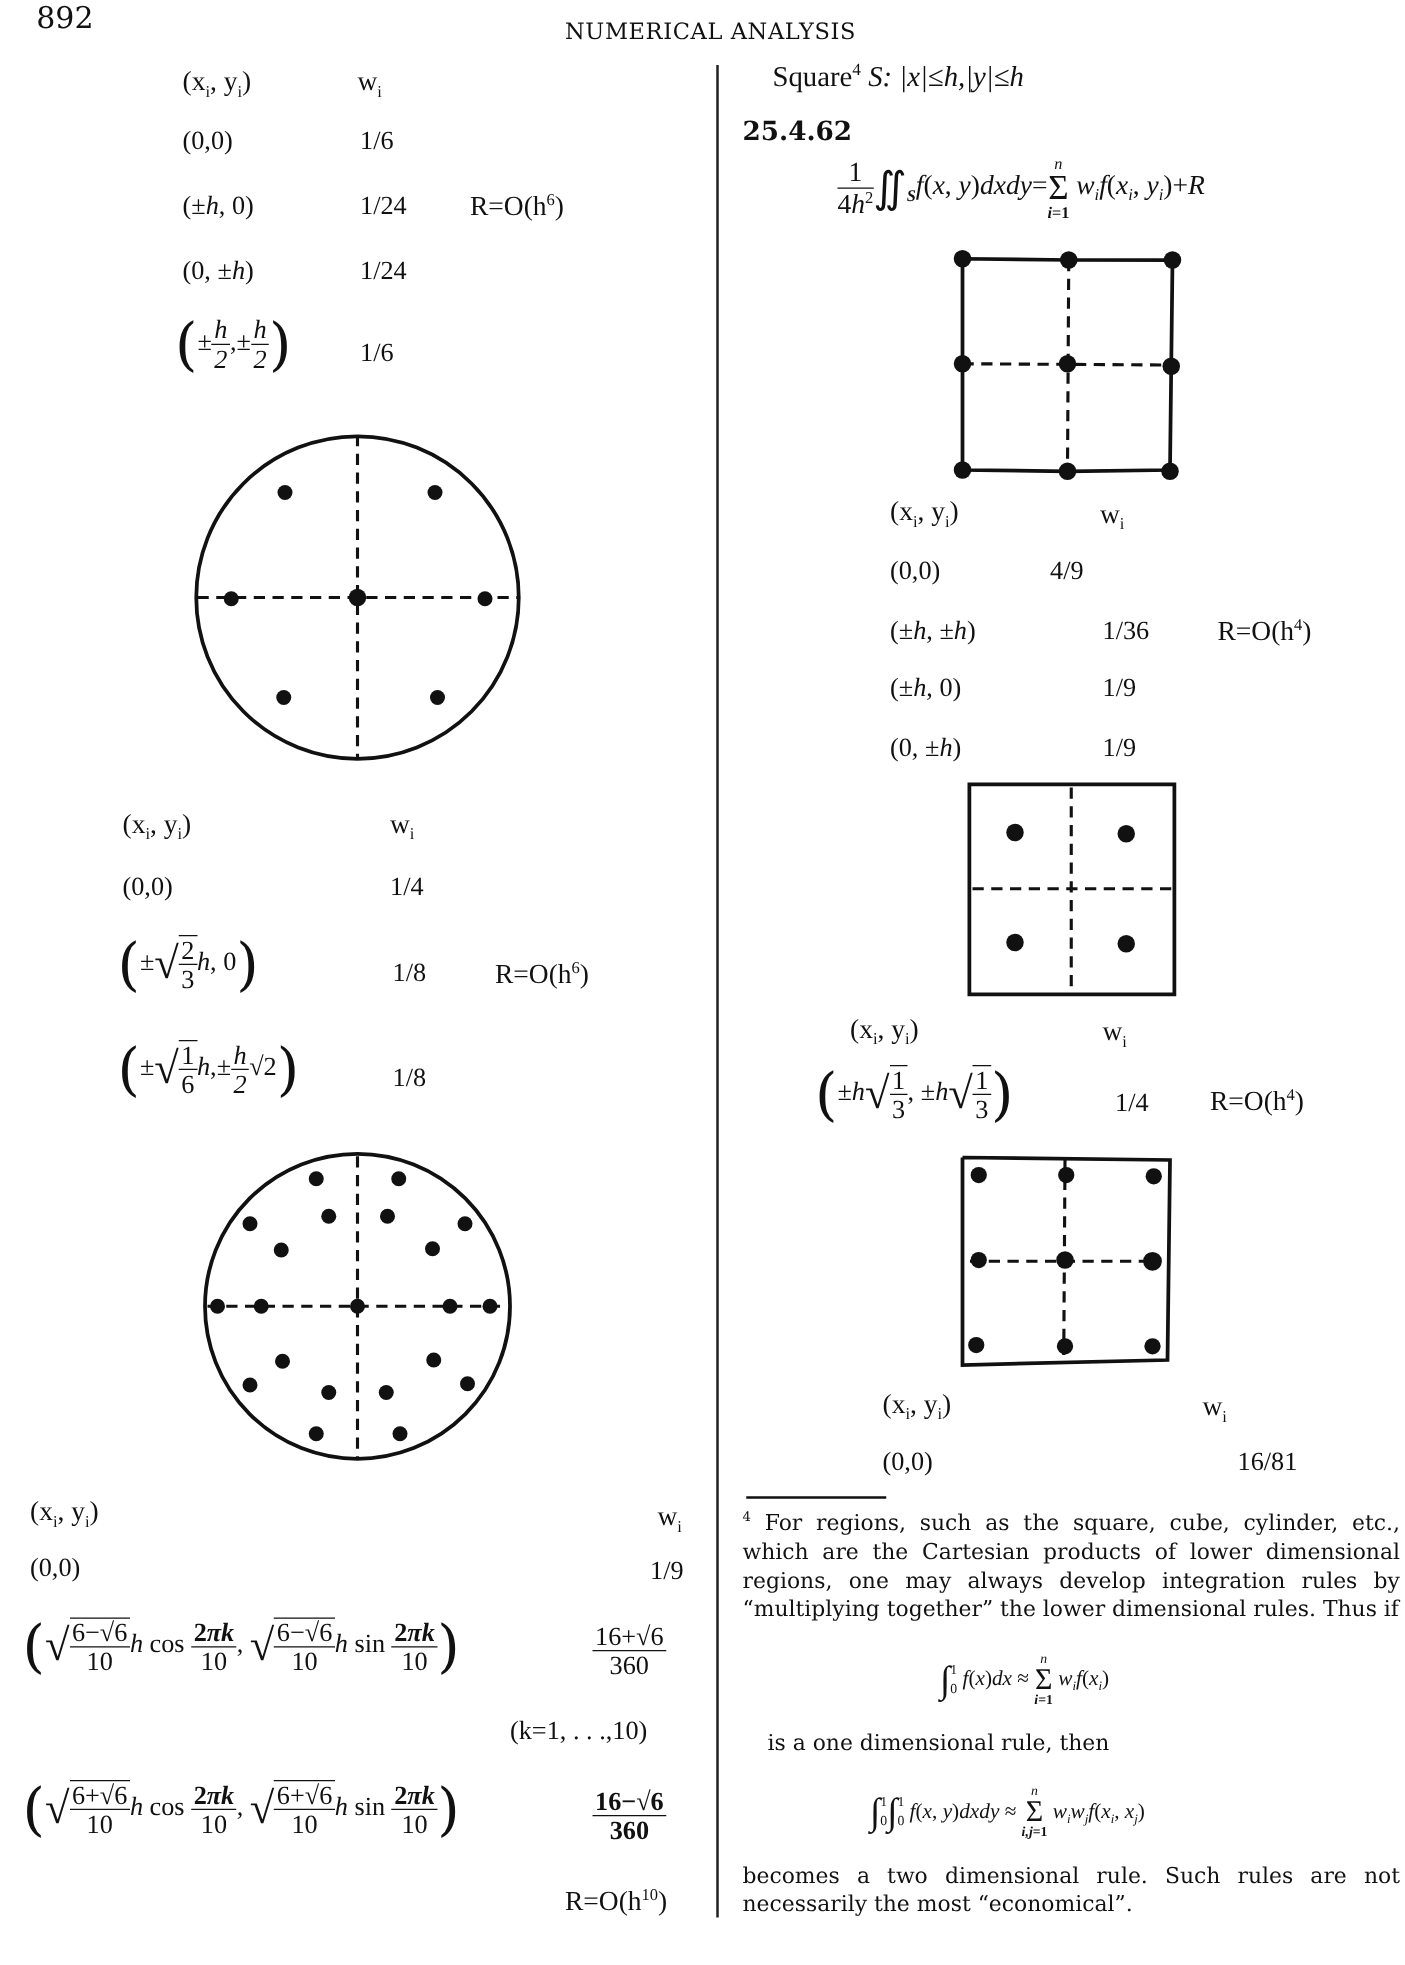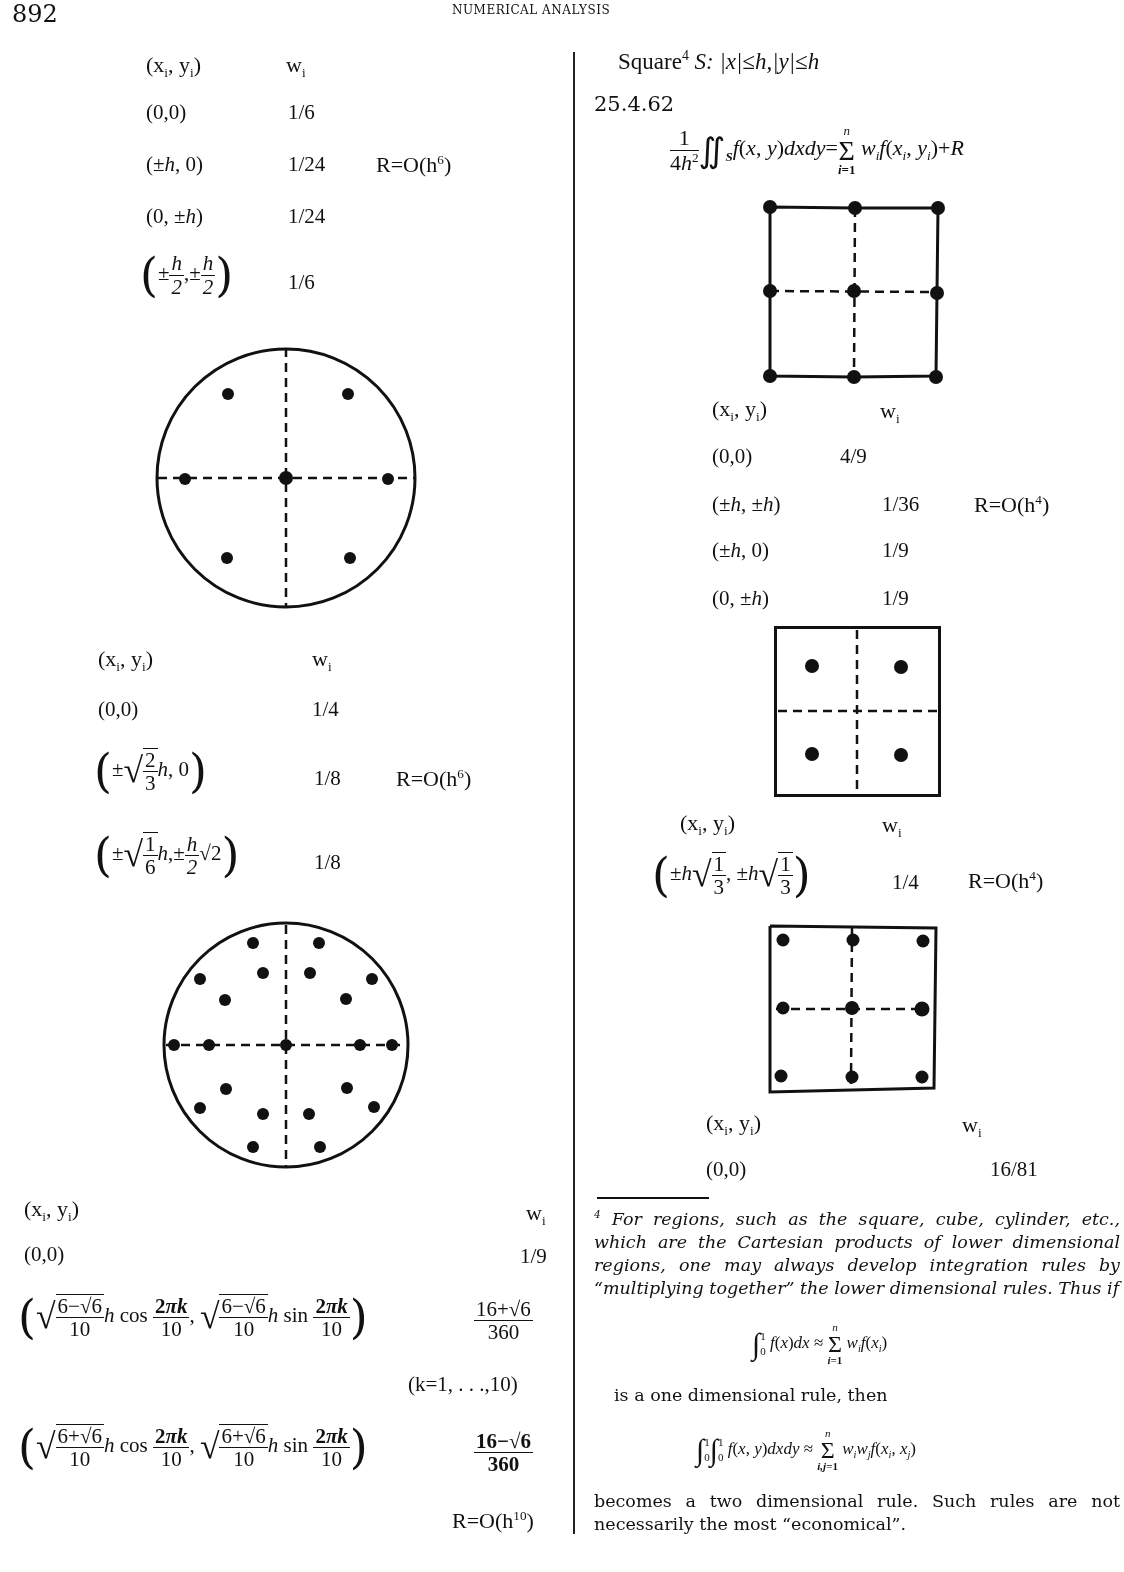--- a/index.html
+++ b/index.html
@@ -3,26 +3,26 @@
 <meta charset="utf-8">
 <style>
   html, body { margin: 0; padding: 0; background: #ffffff; }
   body {
     width: 1124px; height: 1572px; position: relative; overflow: hidden;
     font-family: "DejaVu Serif", "Liberation Serif", serif;
     color: #111111;
   }
   .abs { position: absolute; }
   .it { font-style: italic; }
-  .page-num { left: 12px; top: 0px; font-size: 24px; font-family: "DejaVu Serif", serif; text-align: center; }
-  .running-head { left: 452px; top: 3px; font-size: 12px; letter-spacing: 0.5px; font-family: "DejaVu Serif", serif; }
+  .page-num { left: 29px; top: 0px; font-size: 24px; font-family: "DejaVu Serif", serif; text-align: center; }
+  .running-head { left: 452px; top: 15px; font-size: 18px; letter-spacing: 0.5px; font-family: "DejaVu Serif", serif; }
   .col-rule { left: 573px; top: 52px; width: 2px; height: 1482px; background: #222; }
   .t { font-size: 21px; font-family: "Liberation Serif", serif; white-space: nowrap; }
   .tm { font-size: 22px; font-family: "Liberation Serif", serif; white-space: nowrap; }
-  .eqno { font-weight: normal; font-size: 21px; font-family: "DejaVu Serif", serif; }
+  .eqno { font-weight: bold; font-size: 21px; font-family: "DejaVu Serif", serif; }
   .frac { display: inline-block; vertical-align: middle; text-align: center; line-height: 1.05; }
   .frac > span { display: block; }
   .frac .num { border-bottom: 1.5px solid #111; padding: 0 2px; }
   .sqrt { display: inline-block; vertical-align: middle; }
   .sqrt .rad { font-size: 1.7em; line-height: 1; vertical-align: middle; }
   .sqrt .under { display: inline-block; border-top: 1.5px solid #111; vertical-align: middle; }
   .bigp { font-size: 46px; line-height: 1; vertical-align: middle; font-family: "DejaVu Serif", serif; }
   .footnote { font-size: 17.5px; line-height: 23px; font-family: "DejaVu Serif", serif; text-align: justify; }
   .fn-rule { left: 597px; top: 1197px; width: 112px; height: 2px; background: #111; }
   sup { font-size: 0.6em; }
@@ -228,21 +228,21 @@
 </svg>
 
 <div>
   <div class="abs tm" style="left:706px;top:1110px;">(x<sub>i</sub>, y<sub>i</sub>)</div>
   <div class="abs tm" style="left:962px;top:1112px;">w<sub>i</sub></div>
   <div class="abs t" style="left:706px;top:1157px;">(0,0)</div>
   <div class="abs t" style="left:990px;top:1157px;">16/81</div>
 </div>
 
 <div class="abs fn-rule"></div>
-<div class="abs footnote" style="left:594px;top:1203px;width:526px;font-style:italic;">
+<div class="abs footnote" style="left:594px;top:1203px;width:526px;">
   <sup>4</sup> <span>For regions, such as the square, cube, cylinder, etc., which are the Cartesian products of lower dimensional regions, one may always develop integration rules by “multiplying together” the lower dimensional rules. Thus if</span>
 </div>
 <div class="abs t" style="left:752px;top:1322px;font-size:17px;">
   <span style="font-size:30px;vertical-align:middle;">∫</span><span style="display:inline-block;vertical-align:middle;font-size:11px;line-height:1.4;"><span style="display:block;">1</span><span style="display:block;">0</span></span> <i>f</i>(<i>x</i>)<i>dx</i> ≈ <span class="frac" style="font-size:11px;"><span><i>n</i></span><span style="font-size:24px;line-height:0.9;">Σ</span><span><b><i>i</i>=1</b></span></span> <i>w<sub>i</sub>f</i>(<i>x<sub>i</sub></i>)
 </div>
 <div class="abs footnote" style="left:614px;top:1384px;">is a one dimensional rule, then</div>
 <div class="abs t" style="left:696px;top:1428px;font-size:17px;">
   <span style="font-size:30px;vertical-align:middle;">∫</span><span style="display:inline-block;vertical-align:middle;font-size:11px;line-height:1.4;"><span style="display:block;">1</span><span style="display:block;">0</span></span><span style="font-size:30px;vertical-align:middle;">∫</span><span style="display:inline-block;vertical-align:middle;font-size:11px;line-height:1.4;"><span style="display:block;">1</span><span style="display:block;">0</span></span> <i>f</i>(<i>x</i>, <i>y</i>)<i>dxdy</i> ≈ <span class="frac" style="font-size:11px;"><span><i>n</i></span><span style="font-size:24px;line-height:0.9;">Σ</span><span><b><i>i,j</i>=1</b></span></span> <i>w<sub>i</sub>w<sub>j</sub>f</i>(<i>x<sub>i</sub></i>, <i>x<sub>j</sub></i>)
 </div>
 <div class="abs footnote" style="left:594px;top:1490px;width:526px;">becomes a two dimensional rule. Such rules are not necessarily the most “economical”.</div>

